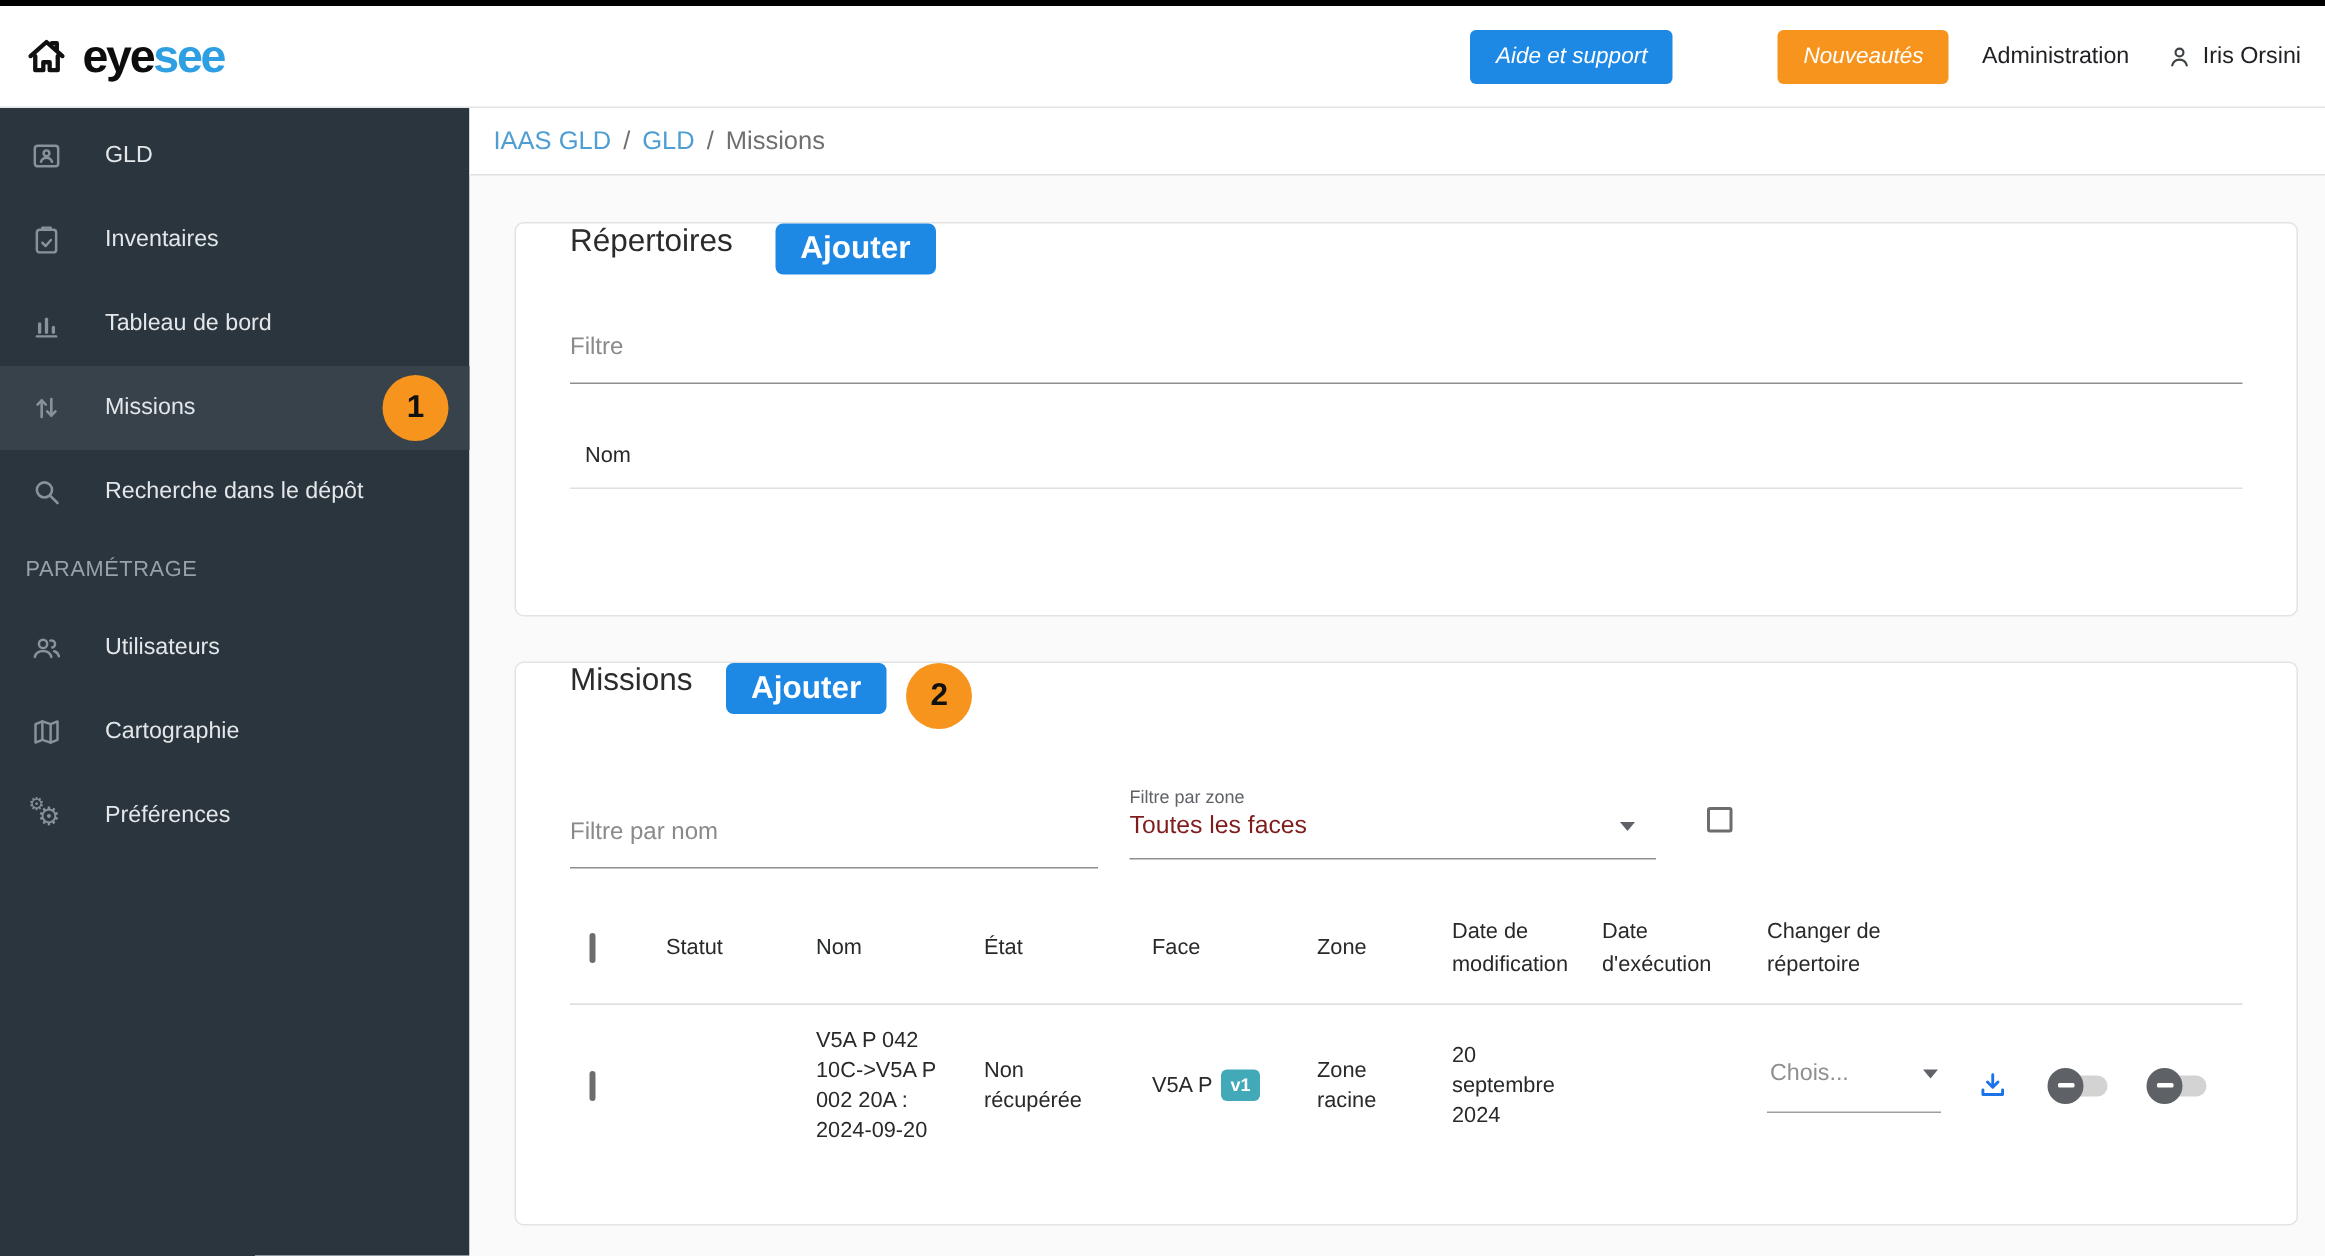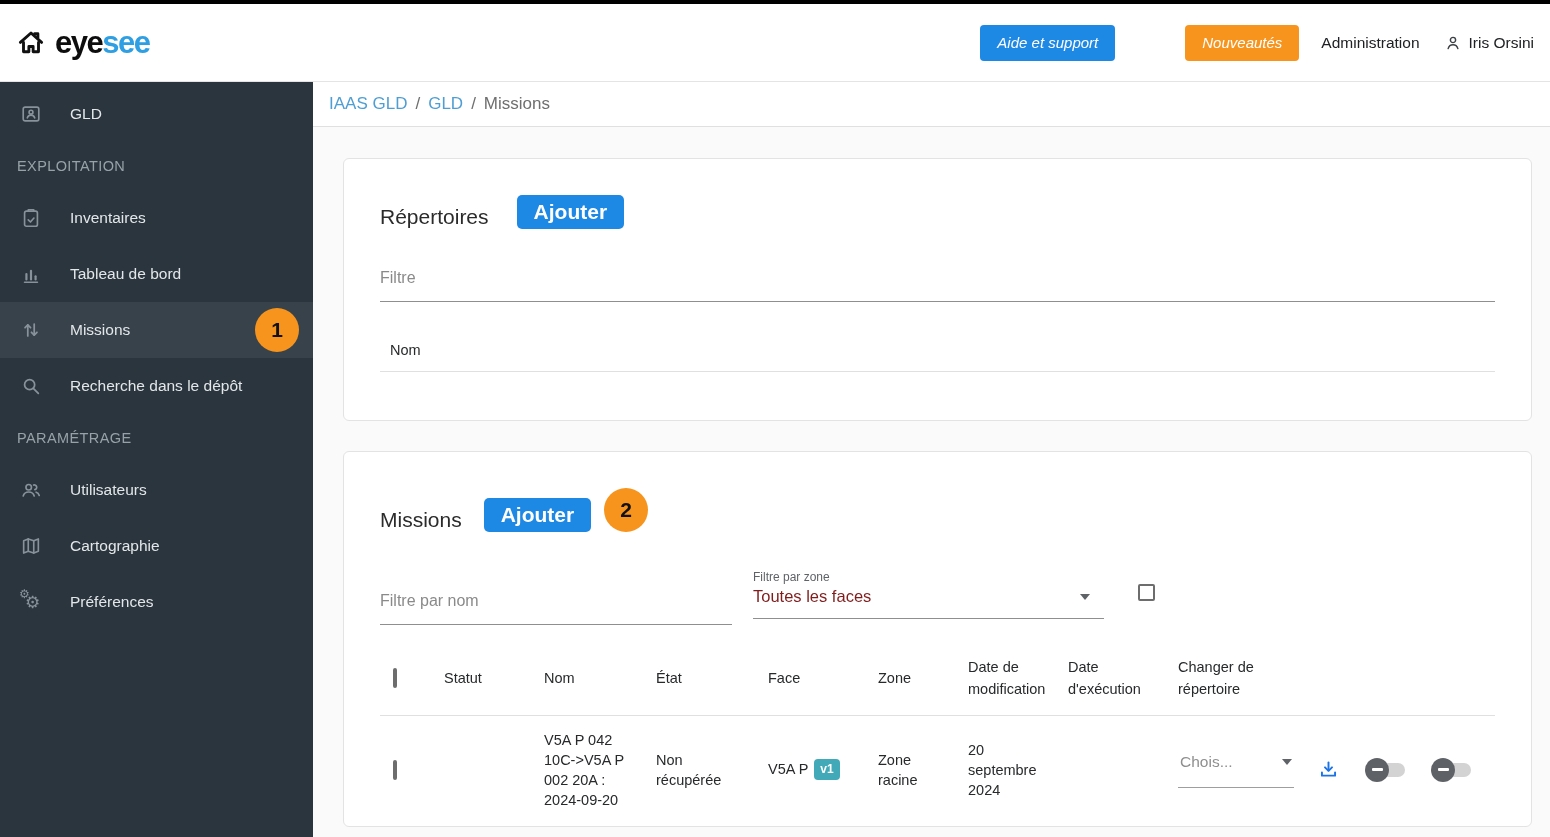--- a/index.html
+++ b/index.html
@@ -2,21 +2,21 @@
 <html><head>
 <meta charset="utf-8">
 <style>
   * { box-sizing: border-box; margin: 0; padding: 0; }
   html, body { width: 1550px; height: 837px; overflow: hidden; }
   body { font-family: "Liberation Sans", sans-serif; background: #fafafa; color: #202124; }
 
   .topstrip { height: 4px; background: #000; }
 
   
-  .header { height: 78px; background: #fff; display: flex; align-items: center;
+  .header { height: 68px; background: #fff; display: flex; align-items: center;
             padding: 0 12px 0 16px; border-bottom: 1px solid #e4e4e4; position: relative; z-index: 3; }
   .logo { display: flex; align-items: center; gap: 9px; }
   .logo-house { display: flex; align-items: center; }
   .logo-text { font-size: 31px; font-weight: bold; letter-spacing: -1.5px; color: #0d0d0d; line-height: 1; }
   .logo-text .blue { color: #2e9fe3; }
   .header-right { margin-left: auto; display: flex; align-items: center; gap: 24px; }
   .hbtn { height: 36px; padding: 0 17px; border-radius: 4px; border: none; color: #fff;
           font-size: 15px; font-family: inherit; display: flex; align-items: center; cursor: pointer; font-style: italic; }
   .hbtn-blue { background: #1e88e5; }
   .hbtn-orange { background: #f7941d; margin-left: 46px; }
@@ -48,21 +48,21 @@
                     display: flex; align-items: center; padding-left: 16px; font-size: 17px; flex-shrink: 0; }
   .crumb-link { color: #4f9ed3; cursor: pointer; }
   .crumb-sep { color: #6f6f6f; margin: 0 8px; }
   .crumb-current { color: #6f6f6f; }
 
   .content { padding: 31px 18px 0 30px; }
   .card { background: #fff; border: 1px solid #e3e3e3; border-radius: 6px; padding: 0 36px; }
   .card-rep { height: 263px; margin-bottom: 30px; }
   .card-missions { height: 376px; }
 
-  .card-title-row { display: flex; align-items: flex-end; margin-top: 36px; }
+  .card-title-row { display: flex; align-items: flex-start; }
   .card-title { font-size: 21px; color: #2b2b2b; }
   .btn-ajouter { background: #1e88e5; color: #fff; border: none; border-radius: 5px; height: 34px;
                  padding: 0 17px; font-size: 21px; font-weight: bold; font-family: inherit; cursor: pointer; }
   .ml-28 { margin-left: 28px; } .ml-22 { margin-left: 22px; }
   .num-badge { width: 44px; height: 44px; border-radius: 50%; background: #f7941d; color: #111;
                display: flex; align-items: center; justify-content: center;
                font-size: 21px; font-weight: bold; margin-left: 13px; }
 
   .mat-input { display: block; border: none; border-bottom: 1px solid #8f8f8f; background: transparent;
                font-size: 16px; font-family: inherit; color: #202124; padding: 6px 0 14px 0; outline: none; }
@@ -151,21 +151,20 @@
       <span class="sicon">
         <svg width="22" height="22" viewBox="0 0 24 24" fill="none" stroke="#87929a" stroke-width="1.8" stroke-linecap="round" stroke-linejoin="round">
           <rect x="3.5" y="4.5" width="17" height="15" rx="2"></rect>
           <circle cx="12" cy="10" r="2.1"></circle>
           <path d="M8 16.2c.7-2 2.2-3 4-3s3.3 1 4 3"></path>
         </svg>
       </span>
       <span class="slabel">GLD</span>
     </div>
 
-    <div class="side-section">EXPLOITATION</div>
 
     <div class="side-item">
       <span class="sicon">
         <svg width="22" height="22" viewBox="0 0 24 24" fill="none" stroke="#87929a" stroke-width="1.8" stroke-linecap="round" stroke-linejoin="round">
           <rect x="5" y="4.5" width="14" height="16.5" rx="2"></rect>
           <path d="M9 4.5V3h6v1.5"></path>
           <path d="M9 14l2.4 2.4 3.8-4.4"></path>
         </svg>
       </span>
       <span class="slabel">Inventaires</span>

